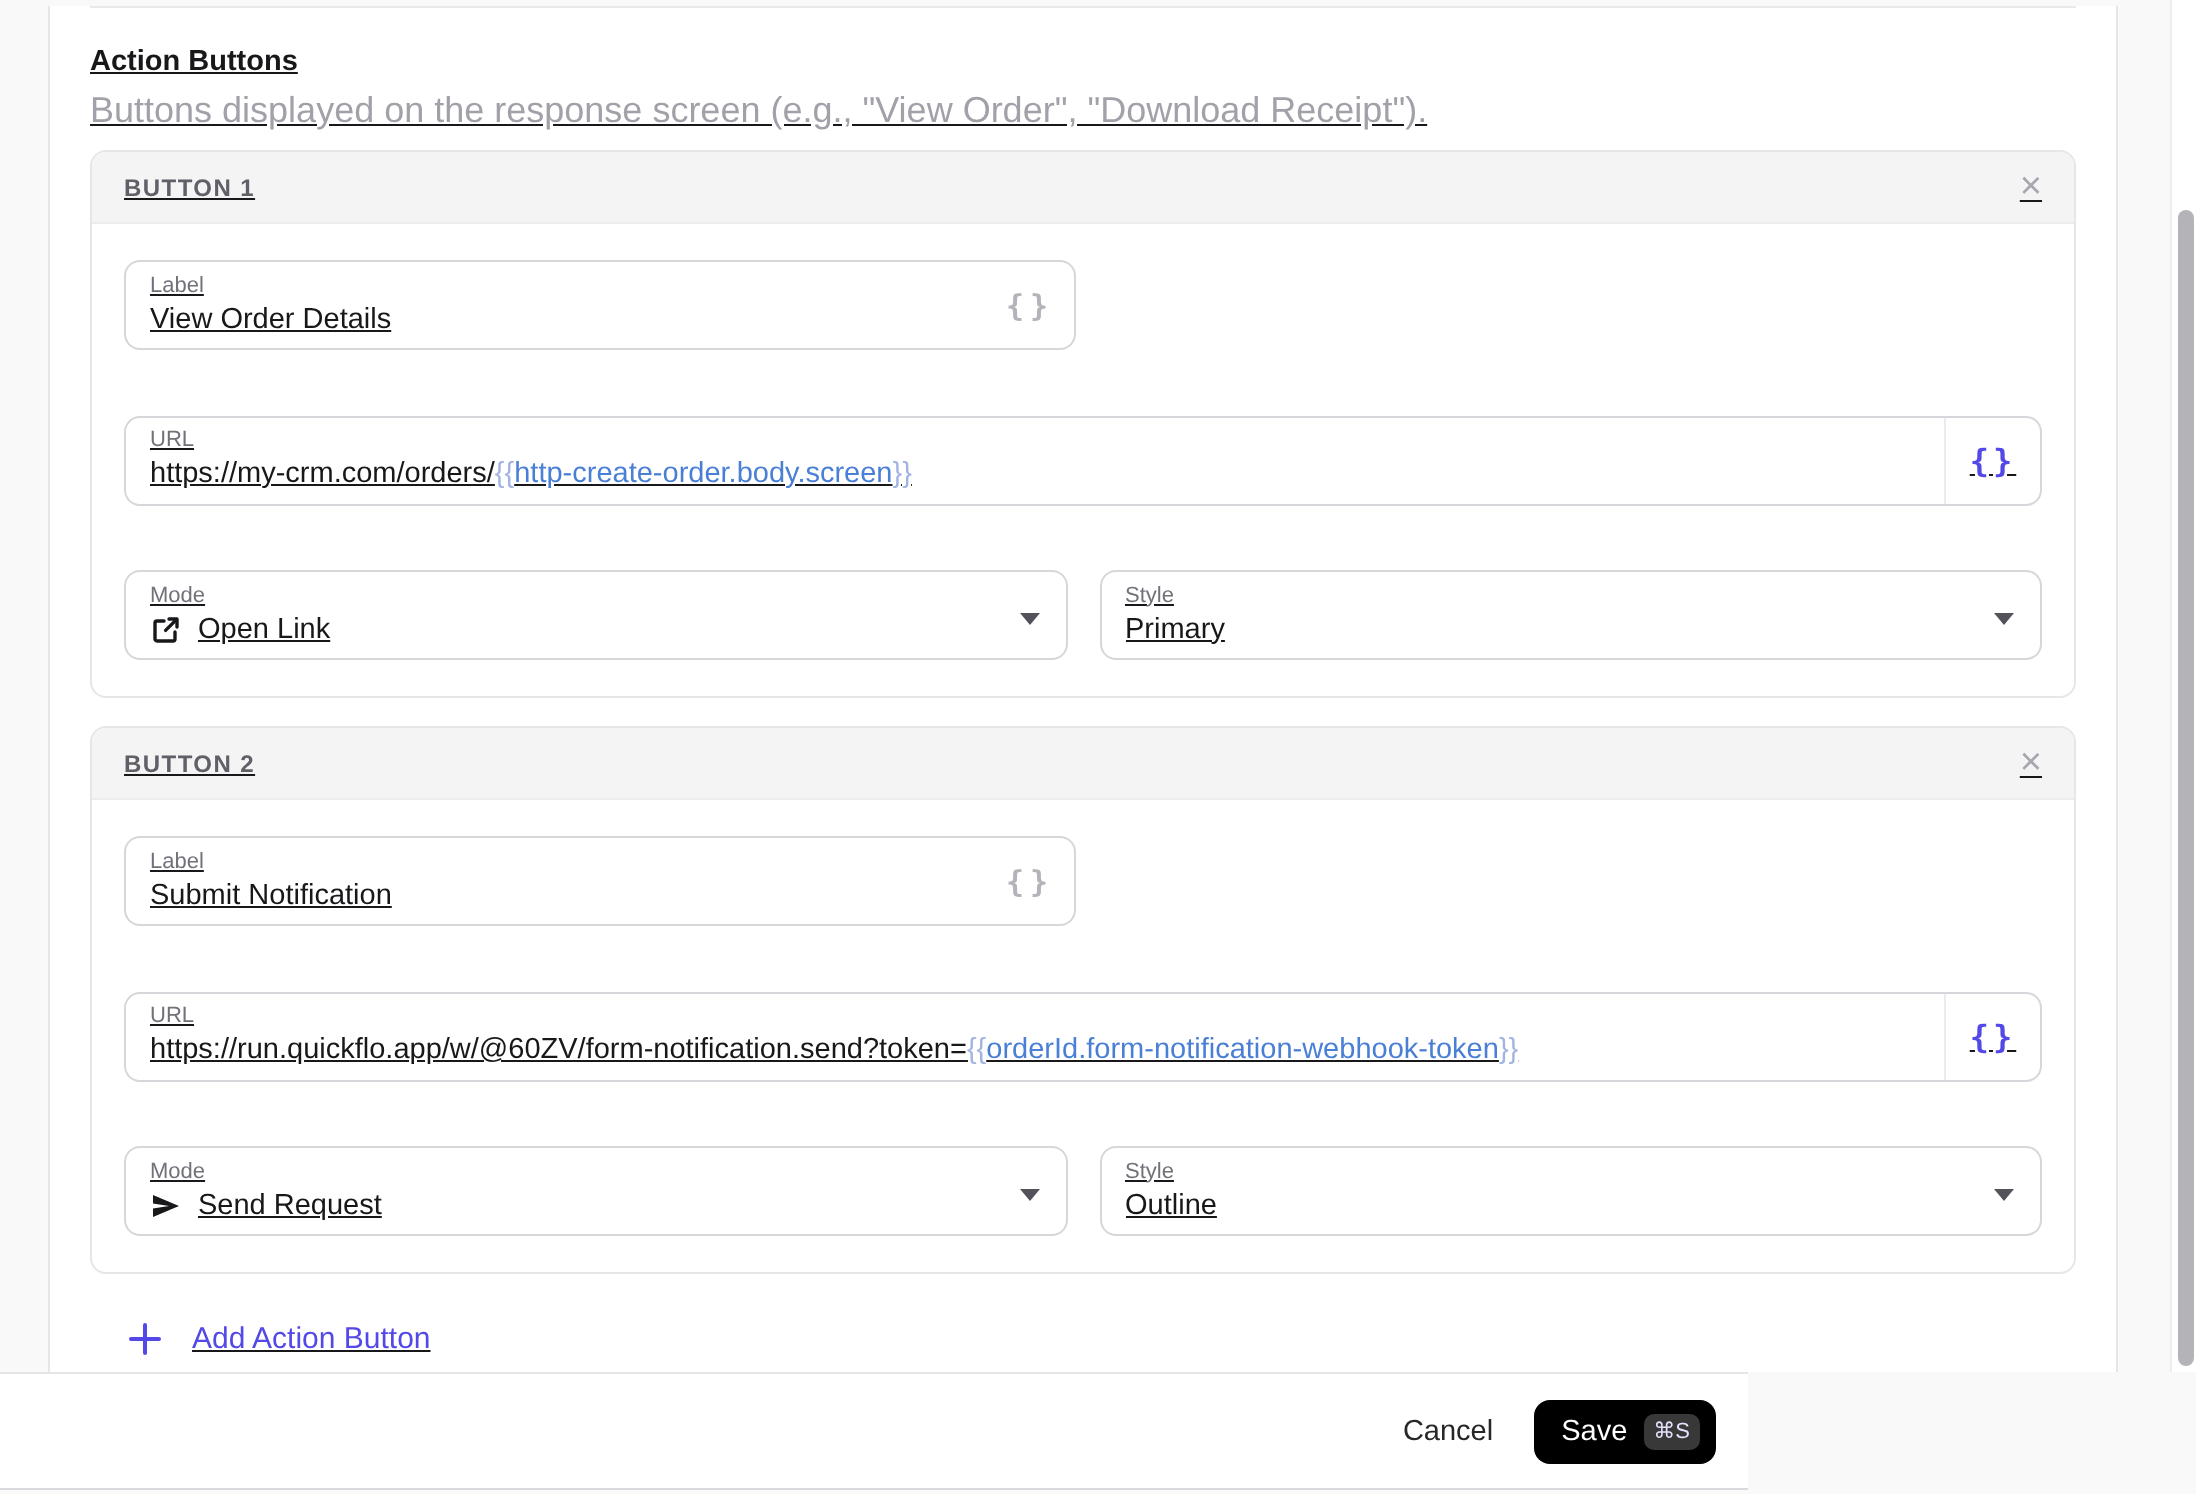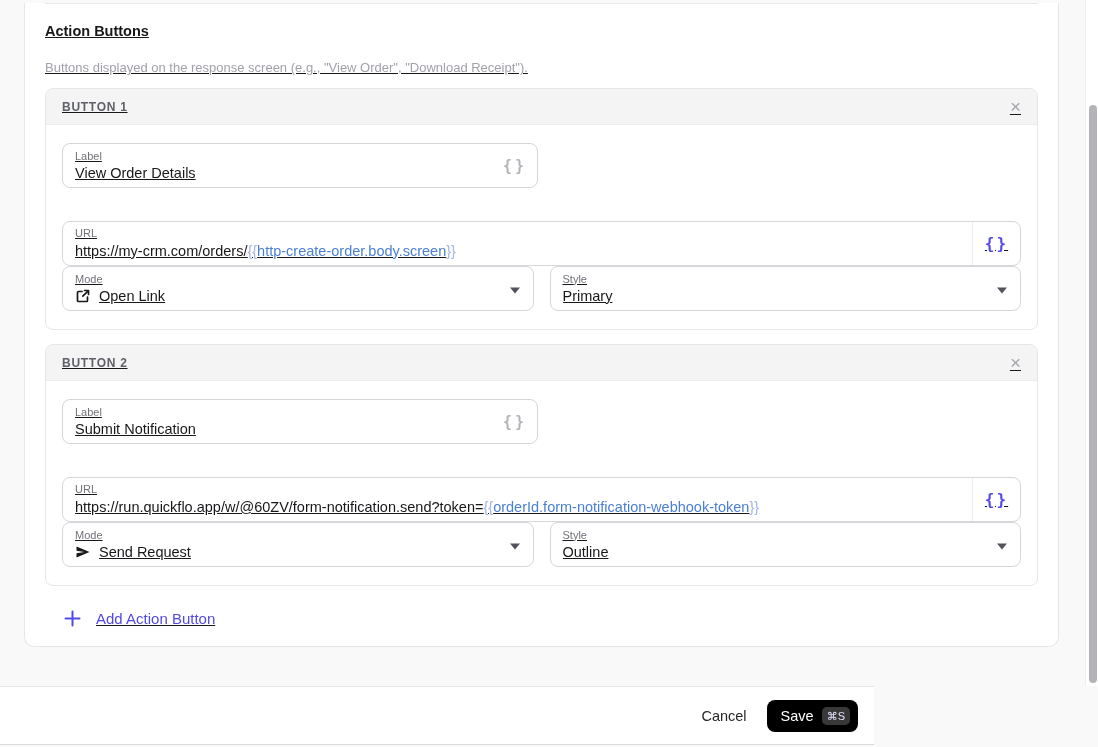--- a/index.html
+++ b/index.html
@@ -22,21 +22,21 @@
     background:#fff;
     border:1px solid #e6e6e9;
     border-top:none;
     border-radius:0 0 10px 10px;
     padding:0 20px 16px 20px;
     text-decoration:underline;
   }
   .card-top-divider { height:1px; background:#e9e9eb; margin-top:3px; }
 
   .section-title { margin-top:17px; font-size:14.5px; font-weight:700; line-height:20px; color:#18181b; }
-  .section-desc  { margin-top:19px; font-size:13px; line-height:16px; color:#a1a1aa; }
+  .section-desc  { margin-top:6px; font-size:18px; line-height:16px; color:#a1a1aa; }
 
   
   .panel { margin-top:12px; border:1px solid #e6e6e9; border-radius:8px; overflow:hidden; background:#fff; }
   .panel + .panel { margin-top:14px; }
   .panel-header {
     height:36px; background:#f4f4f5; border-bottom:1px solid #ececee;
     display:flex; align-items:center; justify-content:space-between; padding:0 16px;
   }
   .panel-title { font-size:12px; font-weight:700; letter-spacing:.06em; color:#5f6068; }
   .panel-close { font-size:19px; line-height:1; color:#a6a6ad; cursor:pointer; font-weight:400; }
@@ -48,30 +48,30 @@
     height:45px; padding:5px 12px; position:relative; display:flex; flex-direction:column; justify-content:center;
   }
   .field-label { font-size:11px; line-height:13px; color:#71717a; }
   .field-value { font-size:14.5px; line-height:18px; color:#18181b; margin-top:1px; white-space:nowrap; overflow:hidden; }
   .w-half { width:476px; }
 
   .braces { font-family:"DejaVu Sans Mono", monospace; font-weight:700; letter-spacing:3px; font-size:15px; color:#b3b3ba; }
   .field .corner-icon { position:absolute; right:10px; top:50%; transform:translateY(-50%); }
 
   .url-field { display:flex; flex-direction:row; padding:0; margin-top:33px; }
-  .url-main { flex:1; padding:5px 12px; display:flex; flex-direction:column; justify-content:space-between; min-width:0; }
+  .url-main { flex:1; padding:5px 12px; display:flex; flex-direction:column; justify-content:flex-start; min-width:0; }
   .url-addon {
     width:48px; border-left:1px solid #ececee; display:flex; align-items:center; justify-content:center;
     cursor:pointer; border-radius:0 8px 8px 0;
   }
   .url-addon .braces { color:#5348e8; letter-spacing:2px; font-size:16px; }
   .tok-brace { color:#a3b4e3; }
   .tok-name  { color:#4a7fd6; }
 
-  .row-selects { display:flex; gap:16px; }
+  .row-selects { display:flex; gap:16px; margin-top:32px; }
   .select-field { flex:1; cursor:pointer; }
   .select-value { display:flex; align-items:center; gap:8px; }
   .caret {
     position:absolute; right:13px; top:50%; transform:translateY(-25%);
     width:0; height:0; border-left:5px solid transparent; border-right:5px solid transparent; border-top:6px solid #52525b;
   }
   .mode-icon { width:16px; height:16px; flex:0 0 auto; display:inline-flex; }
 
   
   .add-row { margin-top:20px; height:24px; display:flex; align-items:center; cursor:pointer; padding-left:19px; }

